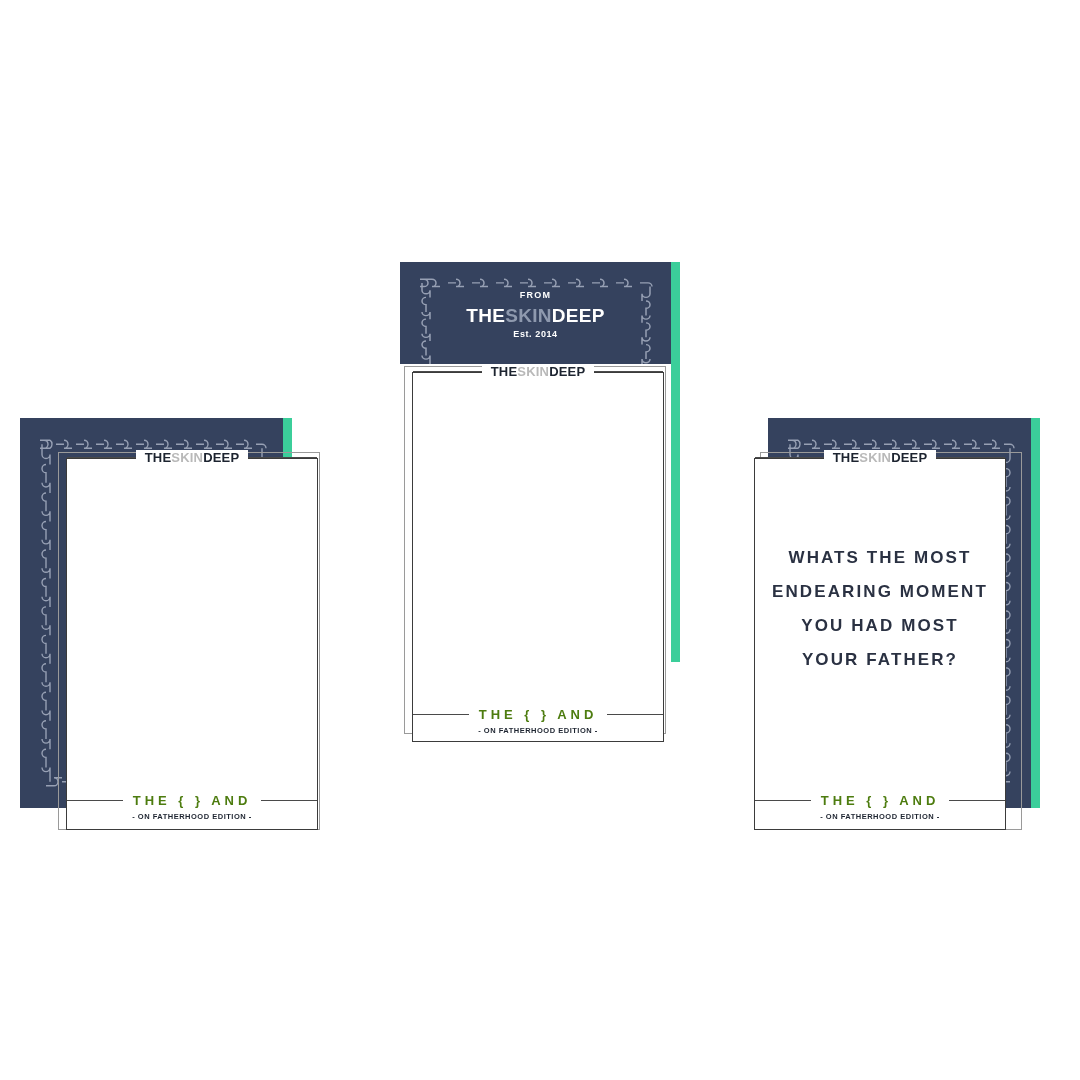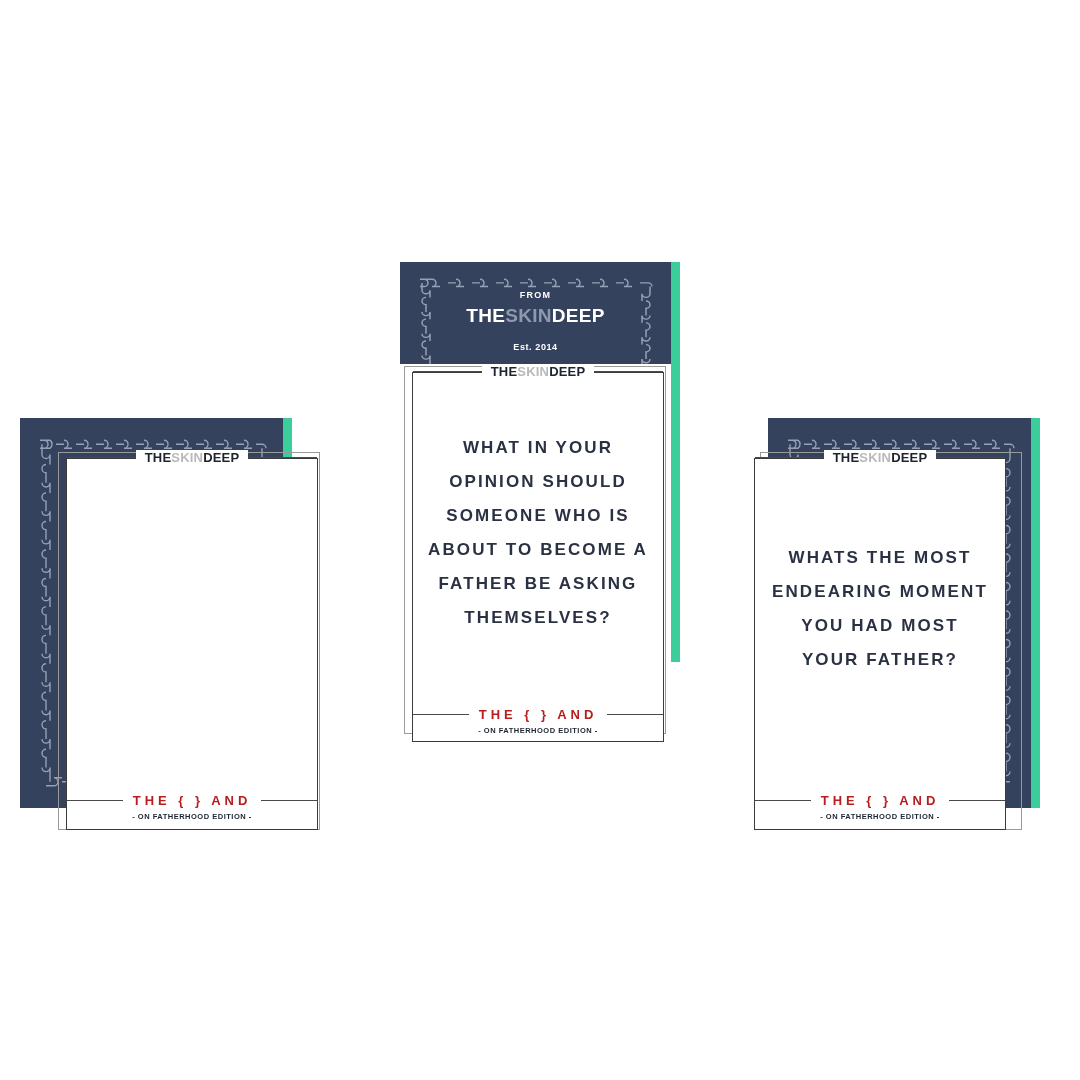--- a/index.html
+++ b/index.html
@@ -46,21 +46,21 @@
   .navy-brand .logo {
     font-size: 19px;
     font-weight: 700;
     letter-spacing: 0.3px;
     white-space: nowrap;
   }
   .navy-brand .logo .mid { color: #8e99ae; }
   .navy-brand .est {
     font-size: 9px;
     letter-spacing: 0.6px;
-    margin-top: 15px;
+    margin-top: 2px;
     font-weight: 600;
   }
 
   
   .qcard {
     position: absolute;
     background: #ffffff;
   }
   .qframe {
     position: absolute;
@@ -127,21 +127,21 @@
   }
   .qfoot-row .rule {
     flex: 1;
     height: 0;
     border-top: 1.2px solid #4a4a4a;
   }
   .qfoot .the-and {
     font-size: 13px;
     font-weight: 700;
     letter-spacing: 4px;
-    color: #b91c1c;
+    color: #4d7c0f;
     padding: 0 10px;
     white-space: nowrap;
     background: #ffffff;
   }
   .qfoot .edition-row {
     display: flex;
     align-items: flex-start;
     justify-content: center;
     margin-top: 4px;
   }
@@ -289,21 +289,20 @@
 
   <div class="qframe back" id="qcard-center-back"></div>
 
   <div class="qcard qframe front" id="qcard-center-front">
     <div class="qcard-inner">
       <div class="qhead" style="top:-9px;">
         <span class="rule"></span>
         <span class="logo"><span>THE</span><span class="mid">SKIN</span><span>DEEP</span></span>
         <span class="rule"></span>
       </div>
-      <div class="qtext" style="top:58px;">WHAT IN YOUR OPINION SHOULD SOMEONE WHO IS ABOUT TO BECOME A FATHER BE ASKING THEMSELVES?</div>
       <div class="qfoot" style="bottom:6px;">
         <div class="qfoot-row">
           <span class="rule"></span>
           <span class="the-and">THE {    } AND</span>
           <span class="rule"></span>
         </div>
         <div class="edition-row">
           <span class="rule"></span>
           <span class="edition">- ON FATHERHOOD EDITION -</span>
           <span class="rule"></span>

